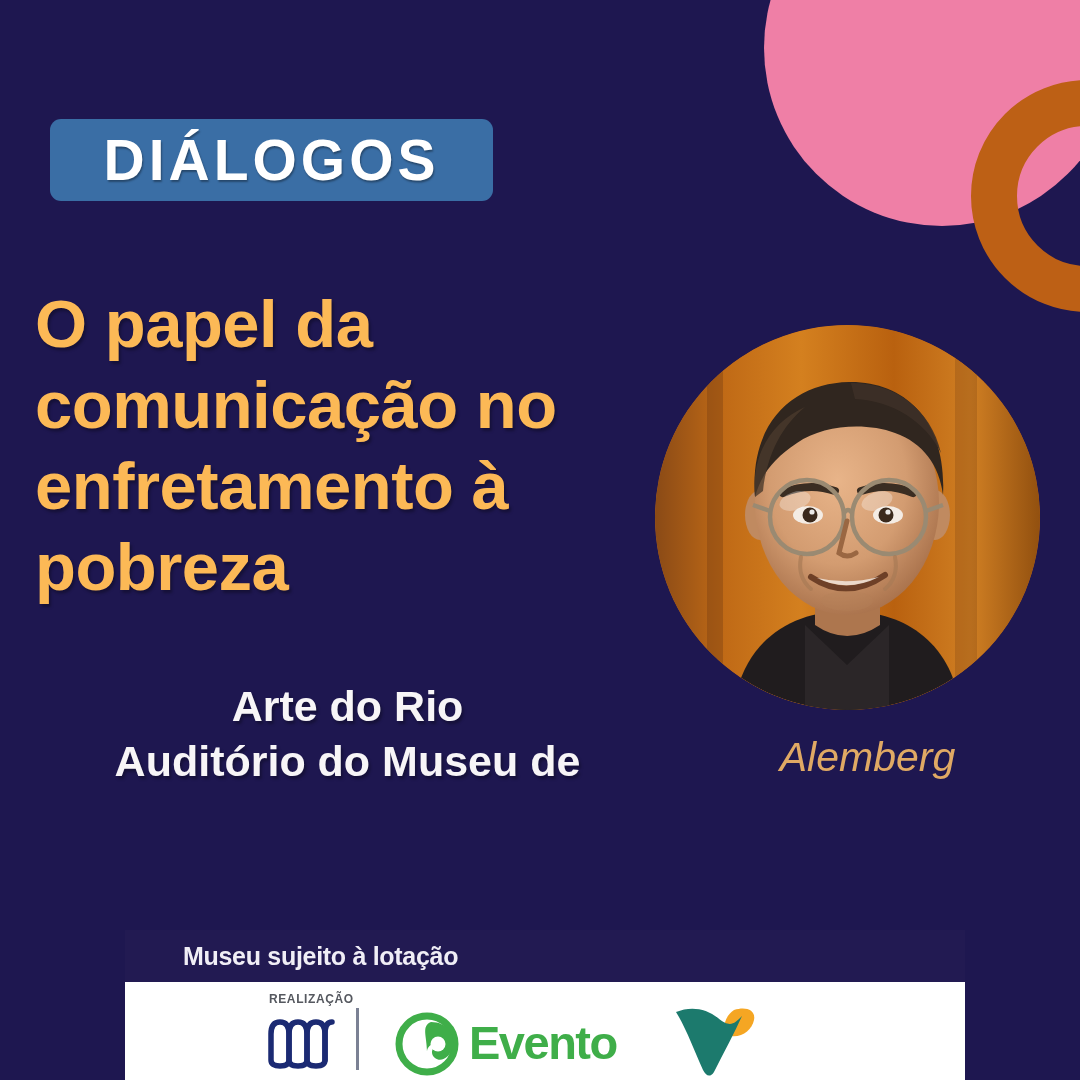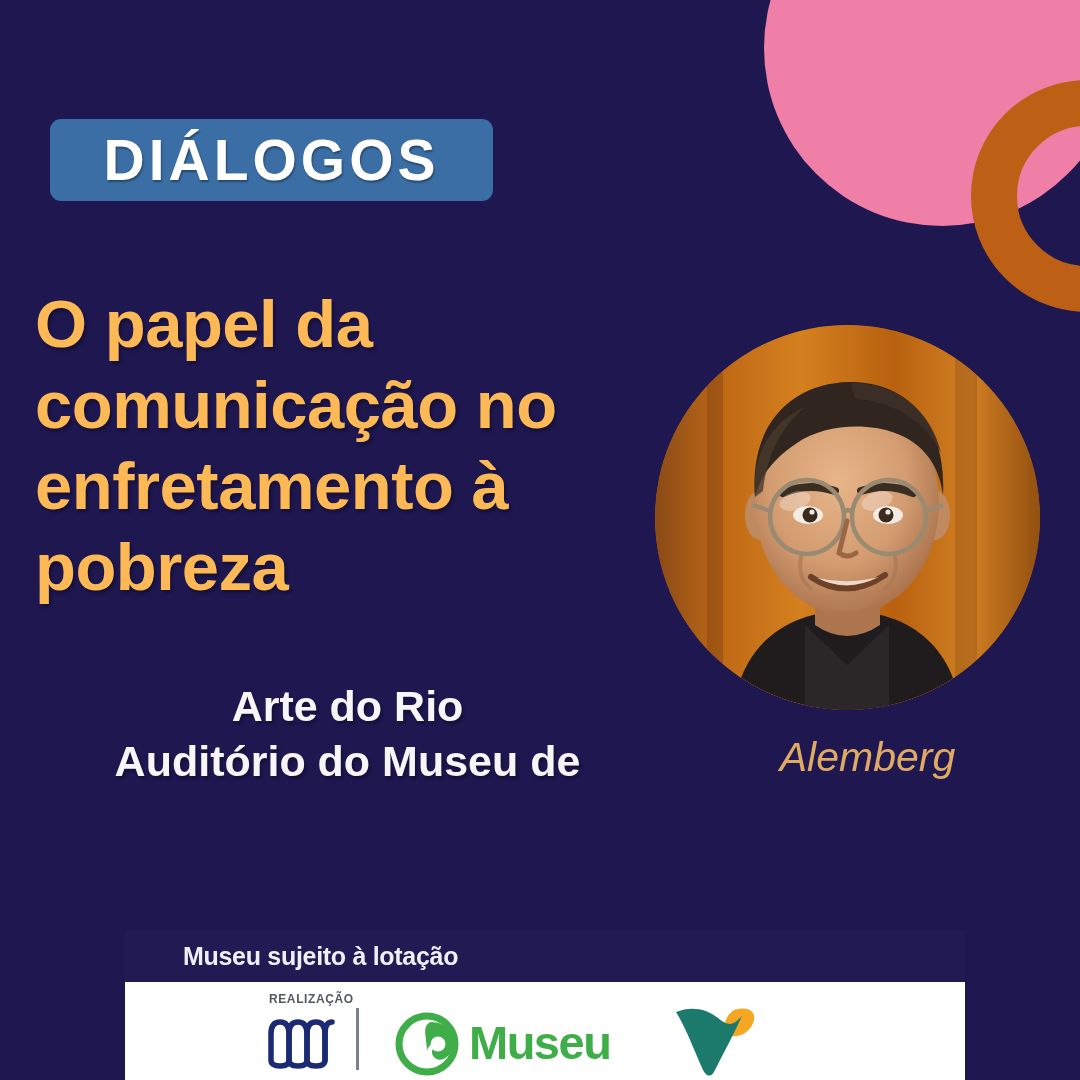--- a/index.html
+++ b/index.html
@@ -303,21 +303,21 @@
         </span>
 
         <span class="logo-divider"></span>
 
         <span class="logo-futura">
           <svg width="72" height="72" viewBox="0 0 72 72">
             <circle cx="36" cy="38" r="28" fill="none" stroke="#3fae49" stroke-width="7"></circle>
             <path d="M40 16 C55 16 64 27 62 40 C60 51 50 57 44 52 C38 47 42 39 48 39 C42 36 36 40 36 46 C36 30 30 20 40 16 Z" fill="#3fae49"></path>
             <circle cx="47" cy="38" r="7.5" fill="#ffffff"></circle>
           </svg>
-          <span class="futura-word">Museu</span>
+          <span class="futura-word">Evento</span>
         </span>
 
         <span class="logo-vale">
           <svg width="88" height="74" viewBox="0 0 88 74">
             <path d="M62 6 C74 2 84 6 82 16 C80 26 70 34 58 32 C50 30 50 14 62 6 Z" fill="#f5a623"></path>
             <path d="M4 8 C18 2 34 4 46 14 C58 24 62 20 70 12 C62 30 52 48 42 68 C38 74 34 72 31 66 C22 46 14 24 4 8 Z" fill="#1c7a6d"></path>
           </svg>
           <span class="vale-word">VALE</span>
         </span>
 

